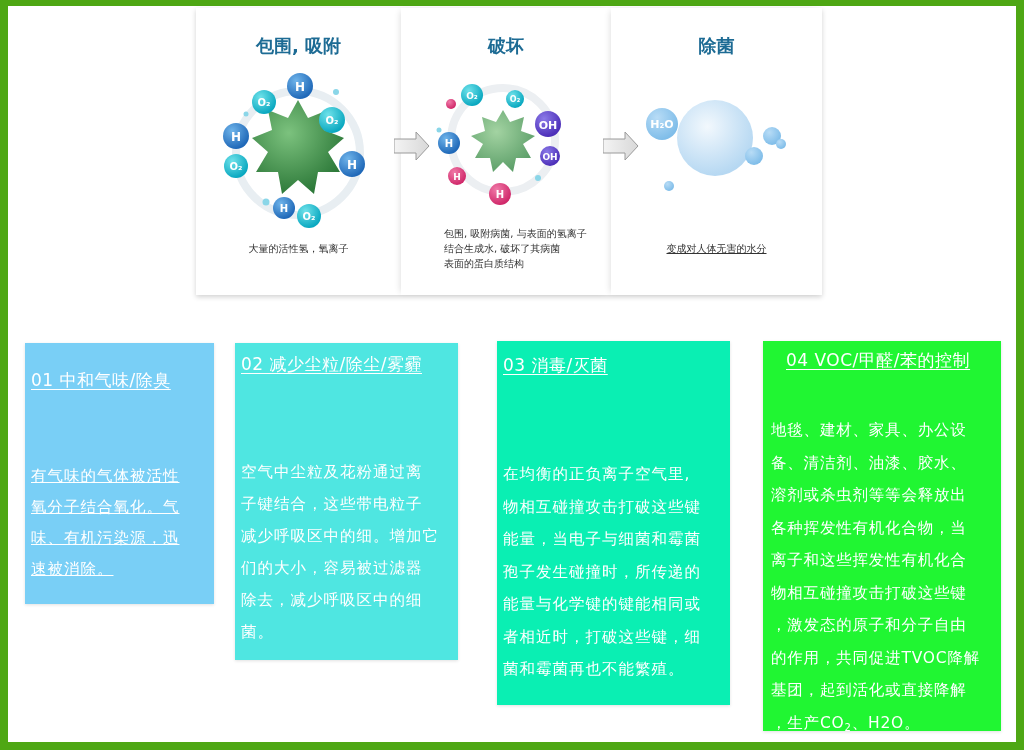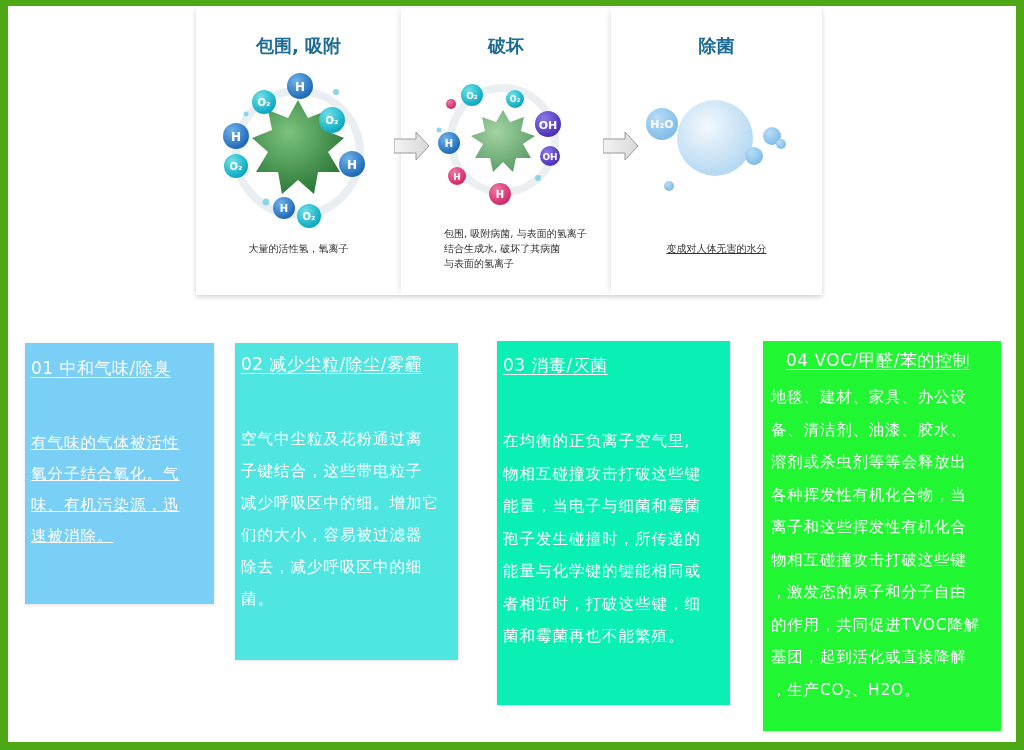--- a/index.html
+++ b/index.html
@@ -53,23 +53,24 @@
     box-shadow: 0 1px 3px rgba(0,0,0,0.12);
   }
   .card-title {
     position: absolute; left: 6px; font-size: 17px; color: #fff;
     text-decoration: underline; text-underline-offset: 3px; white-space: nowrap;
     letter-spacing: 0.5px;
   }
   .card-body {
     position: absolute; left: 6px; right: 6px; font-size: 15.5px; color: #fff;
     letter-spacing: 1px;
+    margin-top: 33px;
   }
   .c1 { left: 25px; top: 343px; width: 189px; height: 261px; background: #79cff6; }
-  .c1 .card-title { top: 14px; text-decoration: underline; }
+  .c1 .card-title { top: 26px; text-decoration: underline; }
   .c1 .card-body { top: 85px; line-height: 31px; text-decoration: underline; }
   .c2 { left: 235px; top: 343px; width: 223px; height: 317px; background: #4fe6e1; }
   .c2 .card-title { top: 10px; }
   .c2 .card-body { top: 80px; line-height: 32px; }
   .c3 { left: 497px; top: 341px; width: 233px; height: 364px; background: #0aefb3; }
   .c3 .card-title { top: 13px; text-align: center; }
   .c3 .card-body { top: 84px; line-height: 32.5px; }
   .c4 { left: 763px; top: 341px; width: 238px; height: 390px; background: #20f632; }
   .c4 .card-title { top: 8px; margin-left: 17px; }
   .c4 .card-body { top: 40px; line-height: 32.5px; letter-spacing: 0.8px; left: 8px; right: 0; }
@@ -168,21 +169,21 @@
       <circle cx="26" cy="106" r="9" fill="url(#gp2)"></circle>
         <text x="26" y="110" font-size="9" fill="#fff" text-anchor="middle" font-weight="bold">H</text>
       <circle cx="69" cy="124" r="11" fill="url(#gp2)"></circle>
         <text x="69" y="128" font-size="10" fill="#fff" text-anchor="middle" font-weight="bold">H</text>
       <circle cx="8" cy="60" r="2.5" fill="#8ad6e8"></circle>
         <circle cx="107" cy="108" r="3" fill="#8ad6e8"></circle>
     </svg>
     <div class="stage-caption">
       <p>包围, 吸附病菌, 与表面的氢离子</p>
       <p>结合生成水, 破坏了其病菌</p>
-      <p>与表面的氢离子</p>
+      <p>表面的蛋白质结构</p>
     </div>
   </div>
 
   <div class="stage s3">
     <div class="stage-title">除菌</div>
     <svg class="illus" viewBox="0 0 160 120">
       <defs>
         <radialGradient id="gw" cx="40%" cy="35%" r="65%">
             <stop offset="0" stop-color="#f2f8fd"></stop>
             <stop offset="1" stop-color="#b6d8f2"></stop>

